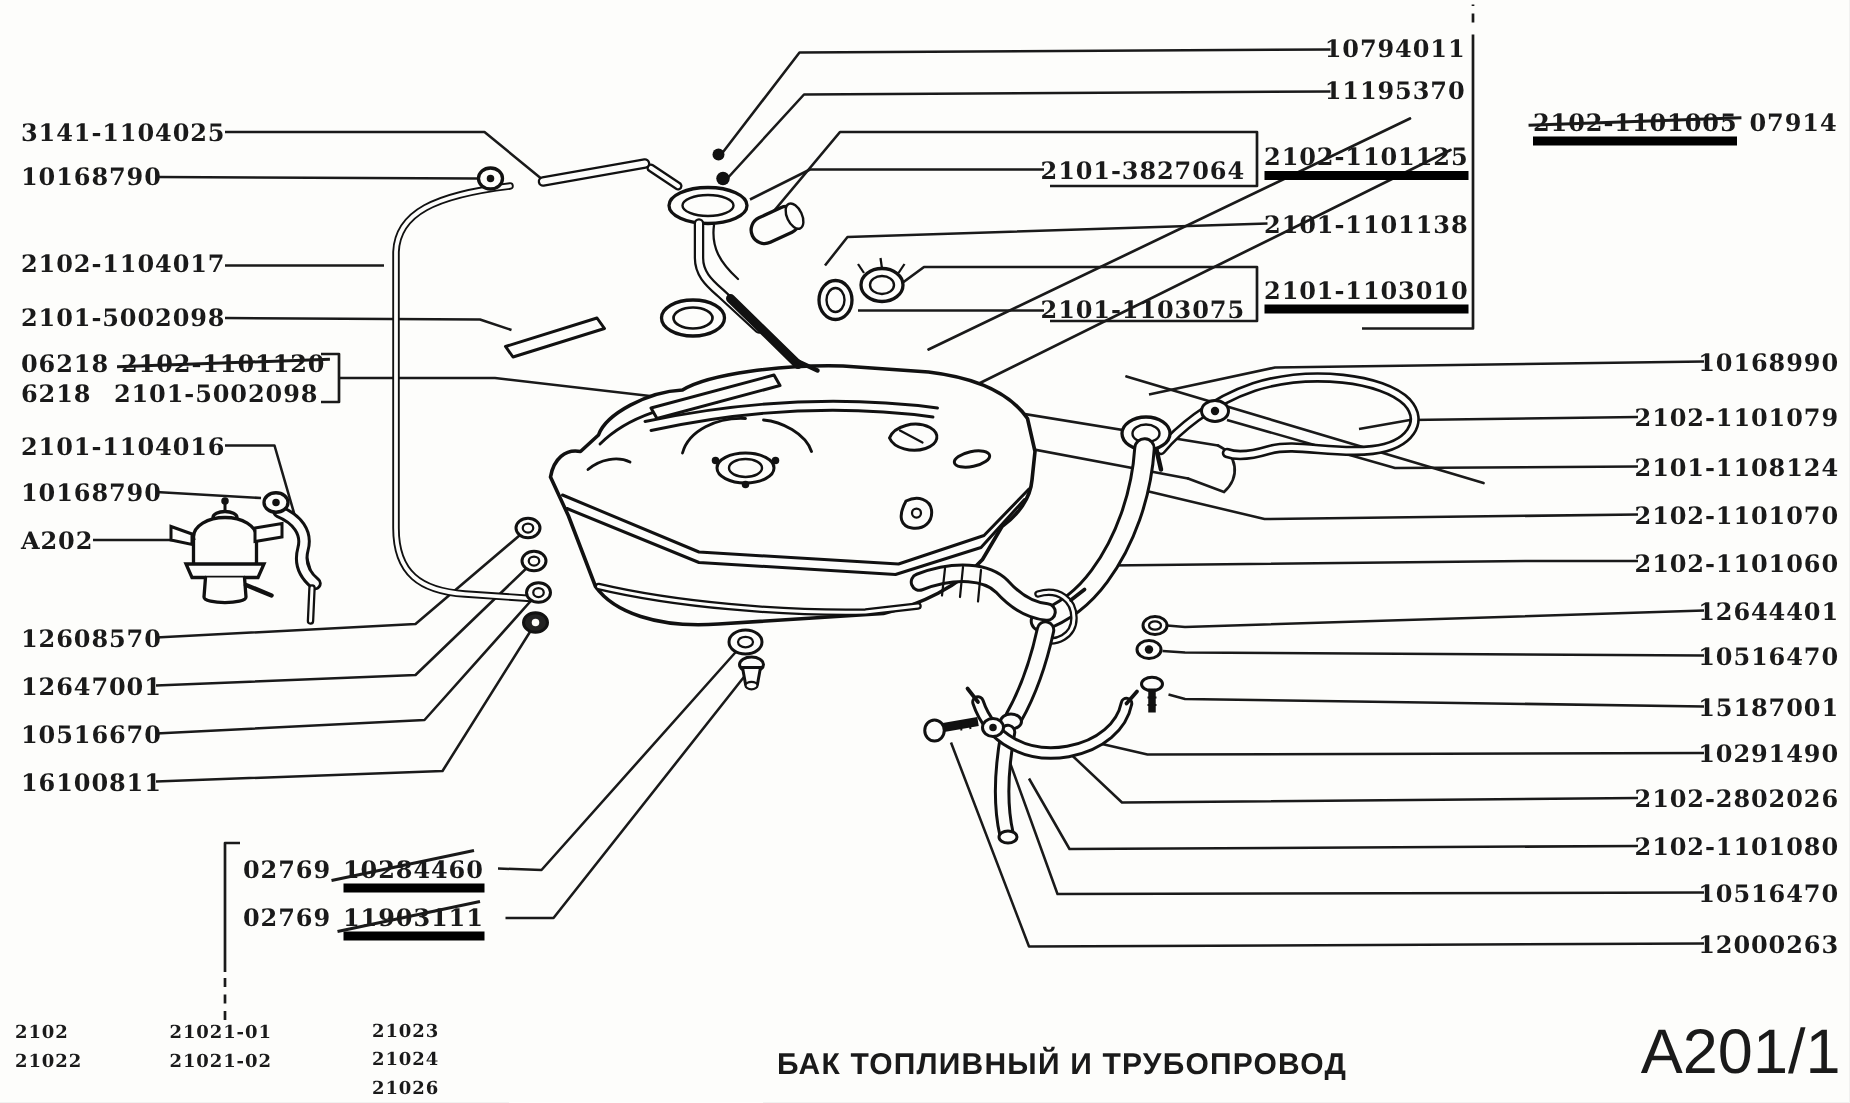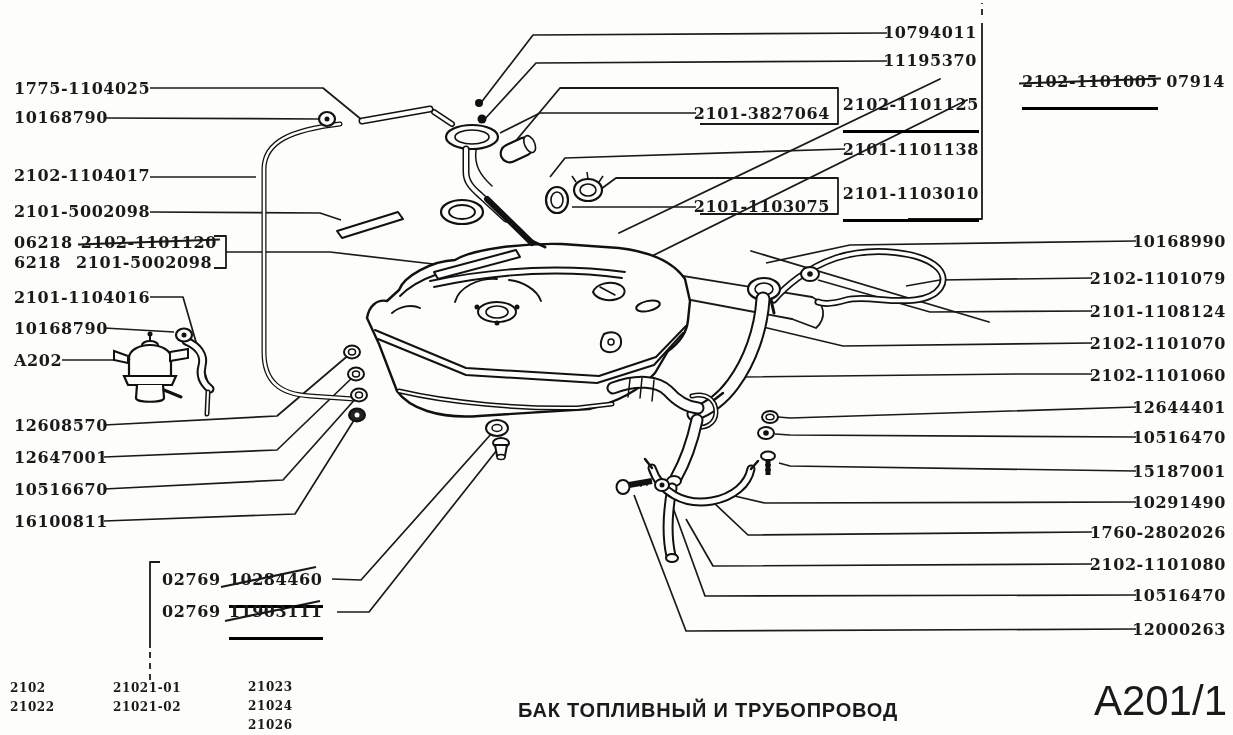--- a/index.html
+++ b/index.html
@@ -10,21 +10,21 @@
   }
   .stage svg{position:absolute;left:0;top:0;}
   .lbl{
     position:absolute;font-weight:700;font-size:16px;letter-spacing:.6px;
     line-height:18px;white-space:nowrap;color:#1a1a1a;
   }
   .ra{text-align:right;}
   .row{display:flex;gap:8px;}
   .gap-wide{gap:15px;}
   .gap-rev{gap:26px;}
-  .u{border-bottom:3px solid #000000;padding-bottom:16px;}
+  .u{border-bottom:6px solid #000000;padding-bottom:0;}
   .sth{position:relative;}
   .sth::after{
     content:"";position:absolute;left:-3px;right:-3px;top:7px;height:2.2px;
     background:#1a1a1a;transform:rotate(-2deg);
   }
   .title{
     position:absolute;font-family:"Liberation Sans",sans-serif;
     font-weight:700;font-size:20px;letter-spacing:.8px;
   }
   .sheet{
@@ -264,21 +264,21 @@
       <ellipse cx="770" cy="417" rx="8" ry="6"></ellipse>
         <ellipse cx="770" cy="417" rx="4" ry="2.8" stroke-width="1.5"></ellipse>
       <ellipse cx="766" cy="433" rx="8" ry="6"></ellipse>
         <circle cx="766" cy="433" r="2.8" fill="#111" stroke="none"></circle>
       <ellipse cx="768" cy="456" rx="7" ry="4.5"></ellipse>
       <path d="M768,459 L768,475" stroke-width="5" fill="none"></path>
       <path d="M765,465 L771,465 M765,470 L771,470" stroke-width="1.3" fill="none"></path>
     </g>
   </svg>
 
-  <div class="lbl" style="left:14px;top:80px">1775-1104025</div>
+  <div class="lbl" style="left:14px;top:80px">3141-1104025</div>
   <div class="lbl" style="left:14px;top:109px">10168790</div>
   <div class="lbl" style="left:14px;top:167px">2102-1104017</div>
   <div class="lbl" style="left:14px;top:203px">2101-5002098</div>
 
   <div class="lbl row" style="left:14px;top:234px">
     <span>06218</span>
     <span class="sth">2102-1101120</span>
   </div>
   <div class="lbl row gap-wide" style="left:14px;top:254px">
     <span>6218</span>
@@ -317,21 +317,21 @@
 
   <div class="lbl ra" style="right:7px;top:233px">10168990</div>
   <div class="lbl ra" style="right:7px;top:270px">2102-1101079</div>
   <div class="lbl ra" style="right:7px;top:303px">2101-1108124</div>
   <div class="lbl ra" style="right:7px;top:335px">2102-1101070</div>
   <div class="lbl ra" style="right:7px;top:367px">2102-1101060</div>
   <div class="lbl ra" style="right:7px;top:399px">12644401</div>
   <div class="lbl ra" style="right:7px;top:429px">10516470</div>
   <div class="lbl ra" style="right:7px;top:463px">15187001</div>
   <div class="lbl ra" style="right:7px;top:494px">10291490</div>
-  <div class="lbl ra" style="right:7px;top:524px">1760-2802026</div>
+  <div class="lbl ra" style="right:7px;top:524px">2102-2802026</div>
   <div class="lbl ra" style="right:7px;top:556px">2102-1101080</div>
   <div class="lbl ra" style="right:7px;top:587px">10516470</div>
   <div class="lbl ra" style="right:7px;top:621px">12000263</div>
 
   <div class="models" style="left:10px;top:679px">
     <span>2102</span>
     <span>21022</span>
   </div>
   <div class="models" style="left:113px;top:679px">
     <span>21021-01</span>

